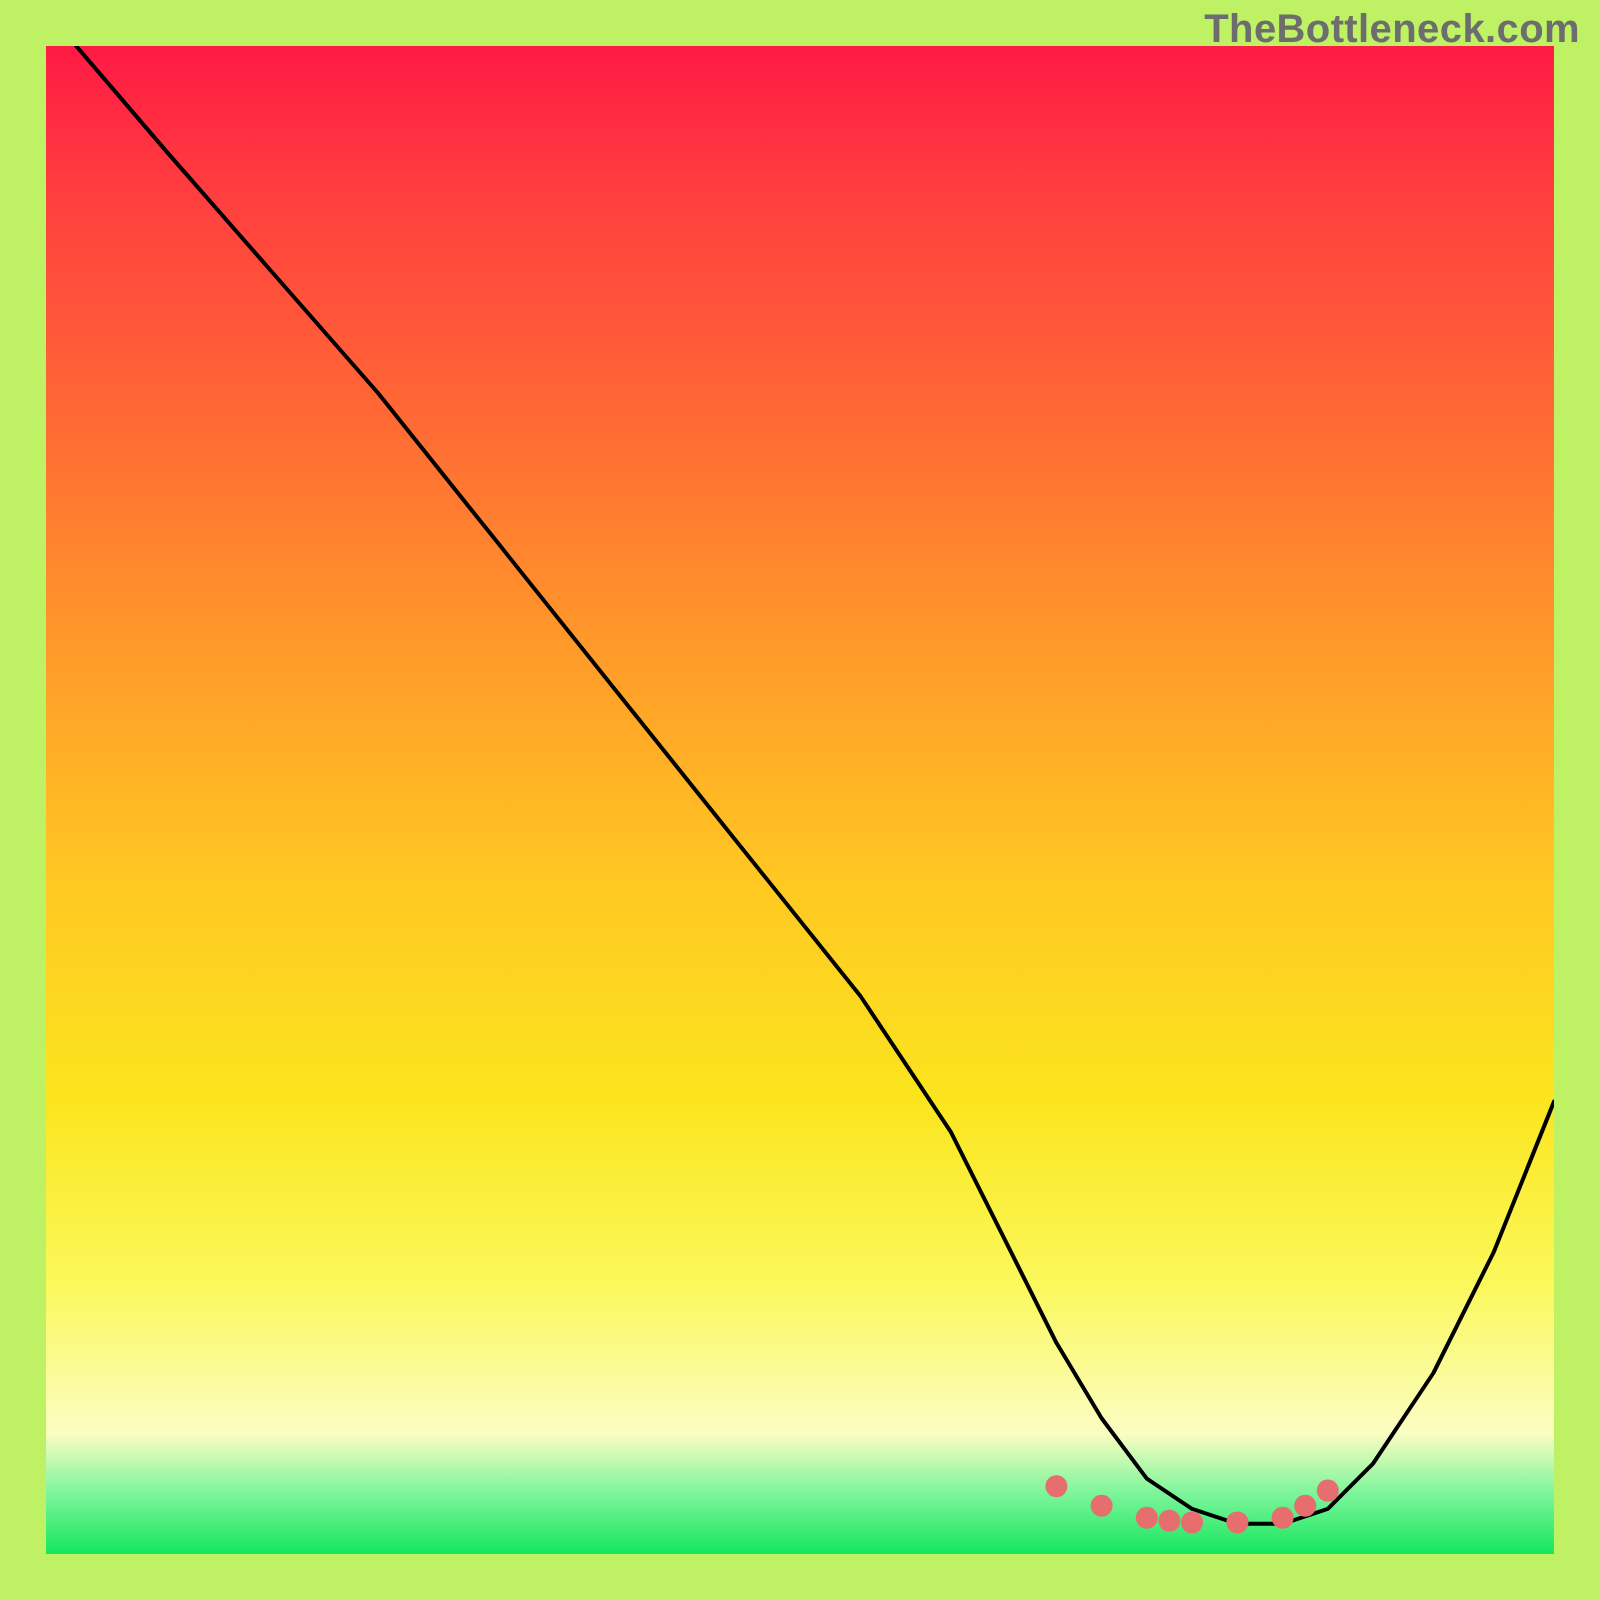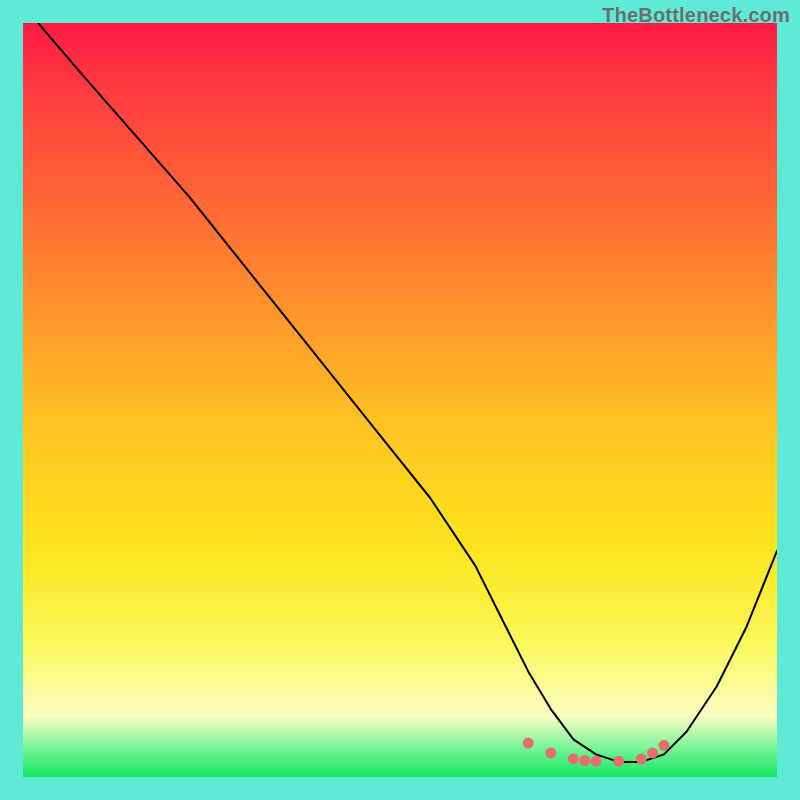--- a/index.html
+++ b/index.html
@@ -1,21 +1,21 @@
 <!DOCTYPE html>
 <html><head>
 <meta charset="utf-8">
 <style>
   * { margin: 0; padding: 0; box-sizing: border-box; }
   html, body { width: 800px; height: 800px; overflow: hidden; background: #000; }
   .frame {
     position: relative;
     width: 800px;
     height: 800px;
-    background: #5eead4;
+    background: #bef264;
   }
   .plot-area {
     position: absolute;
     left: 23px;
     top: 23px;
     width: 754px;
     height: 754px;
     overflow: hidden;
   }
   .gradient {

